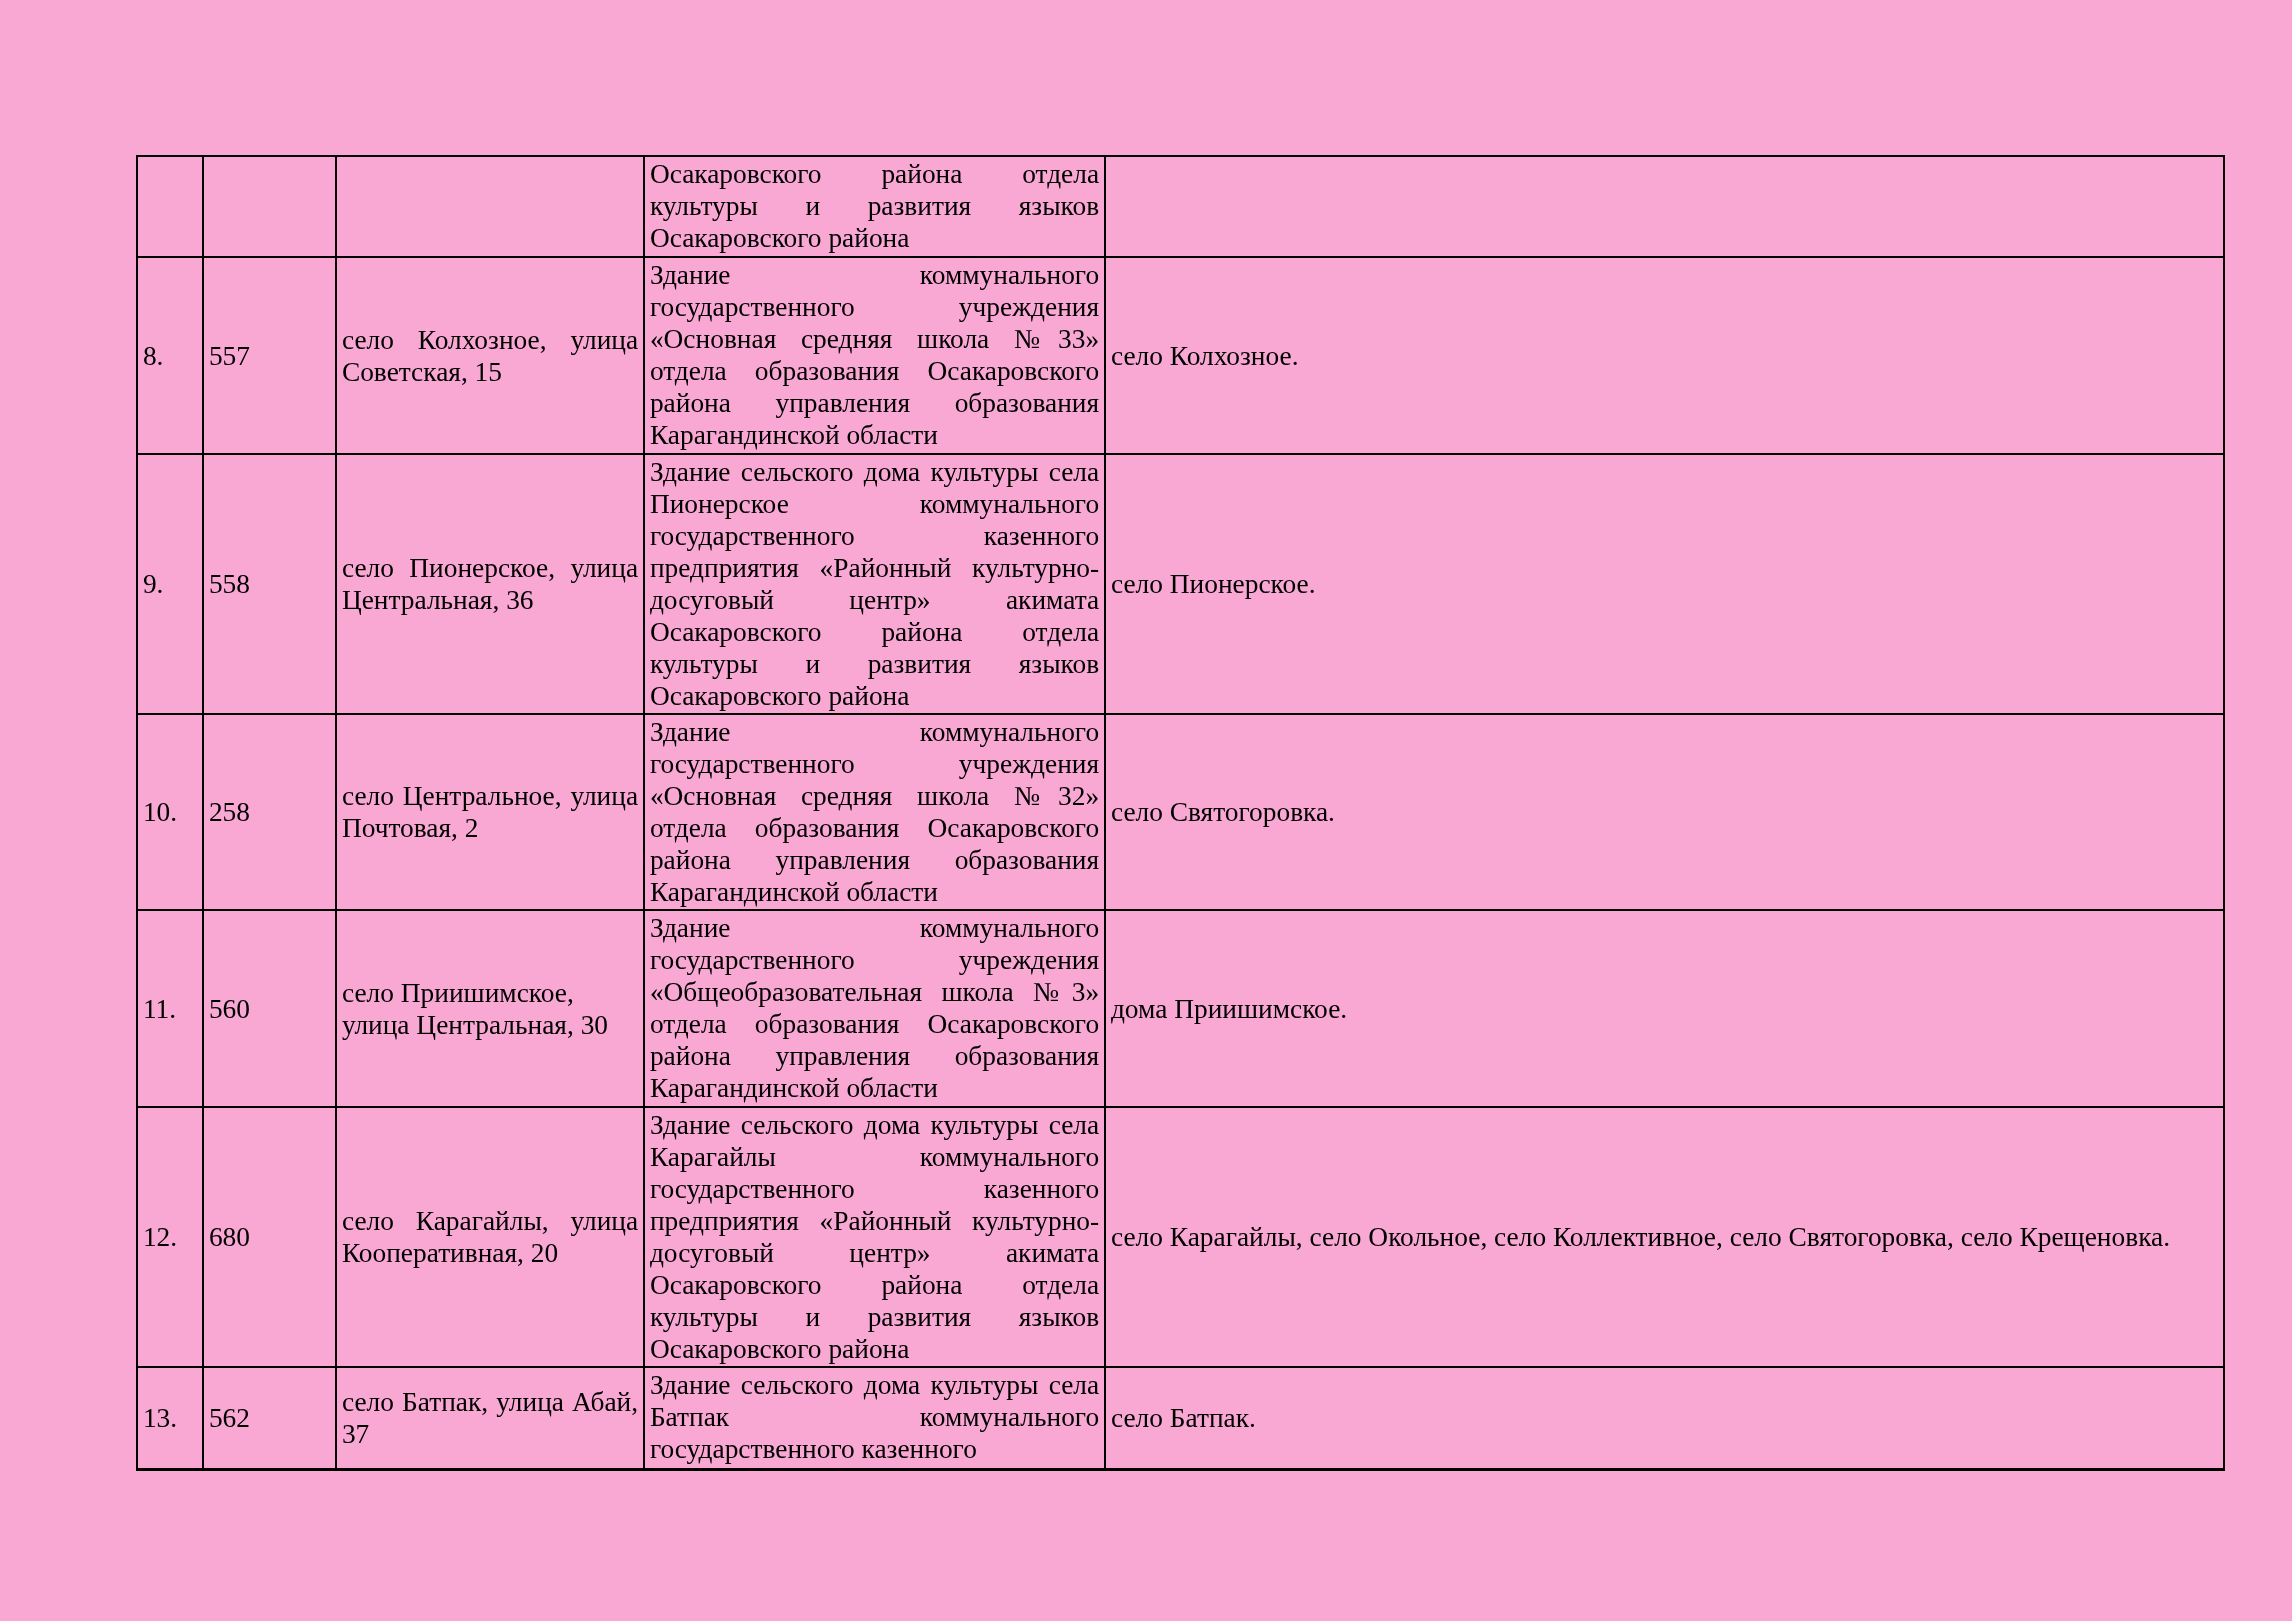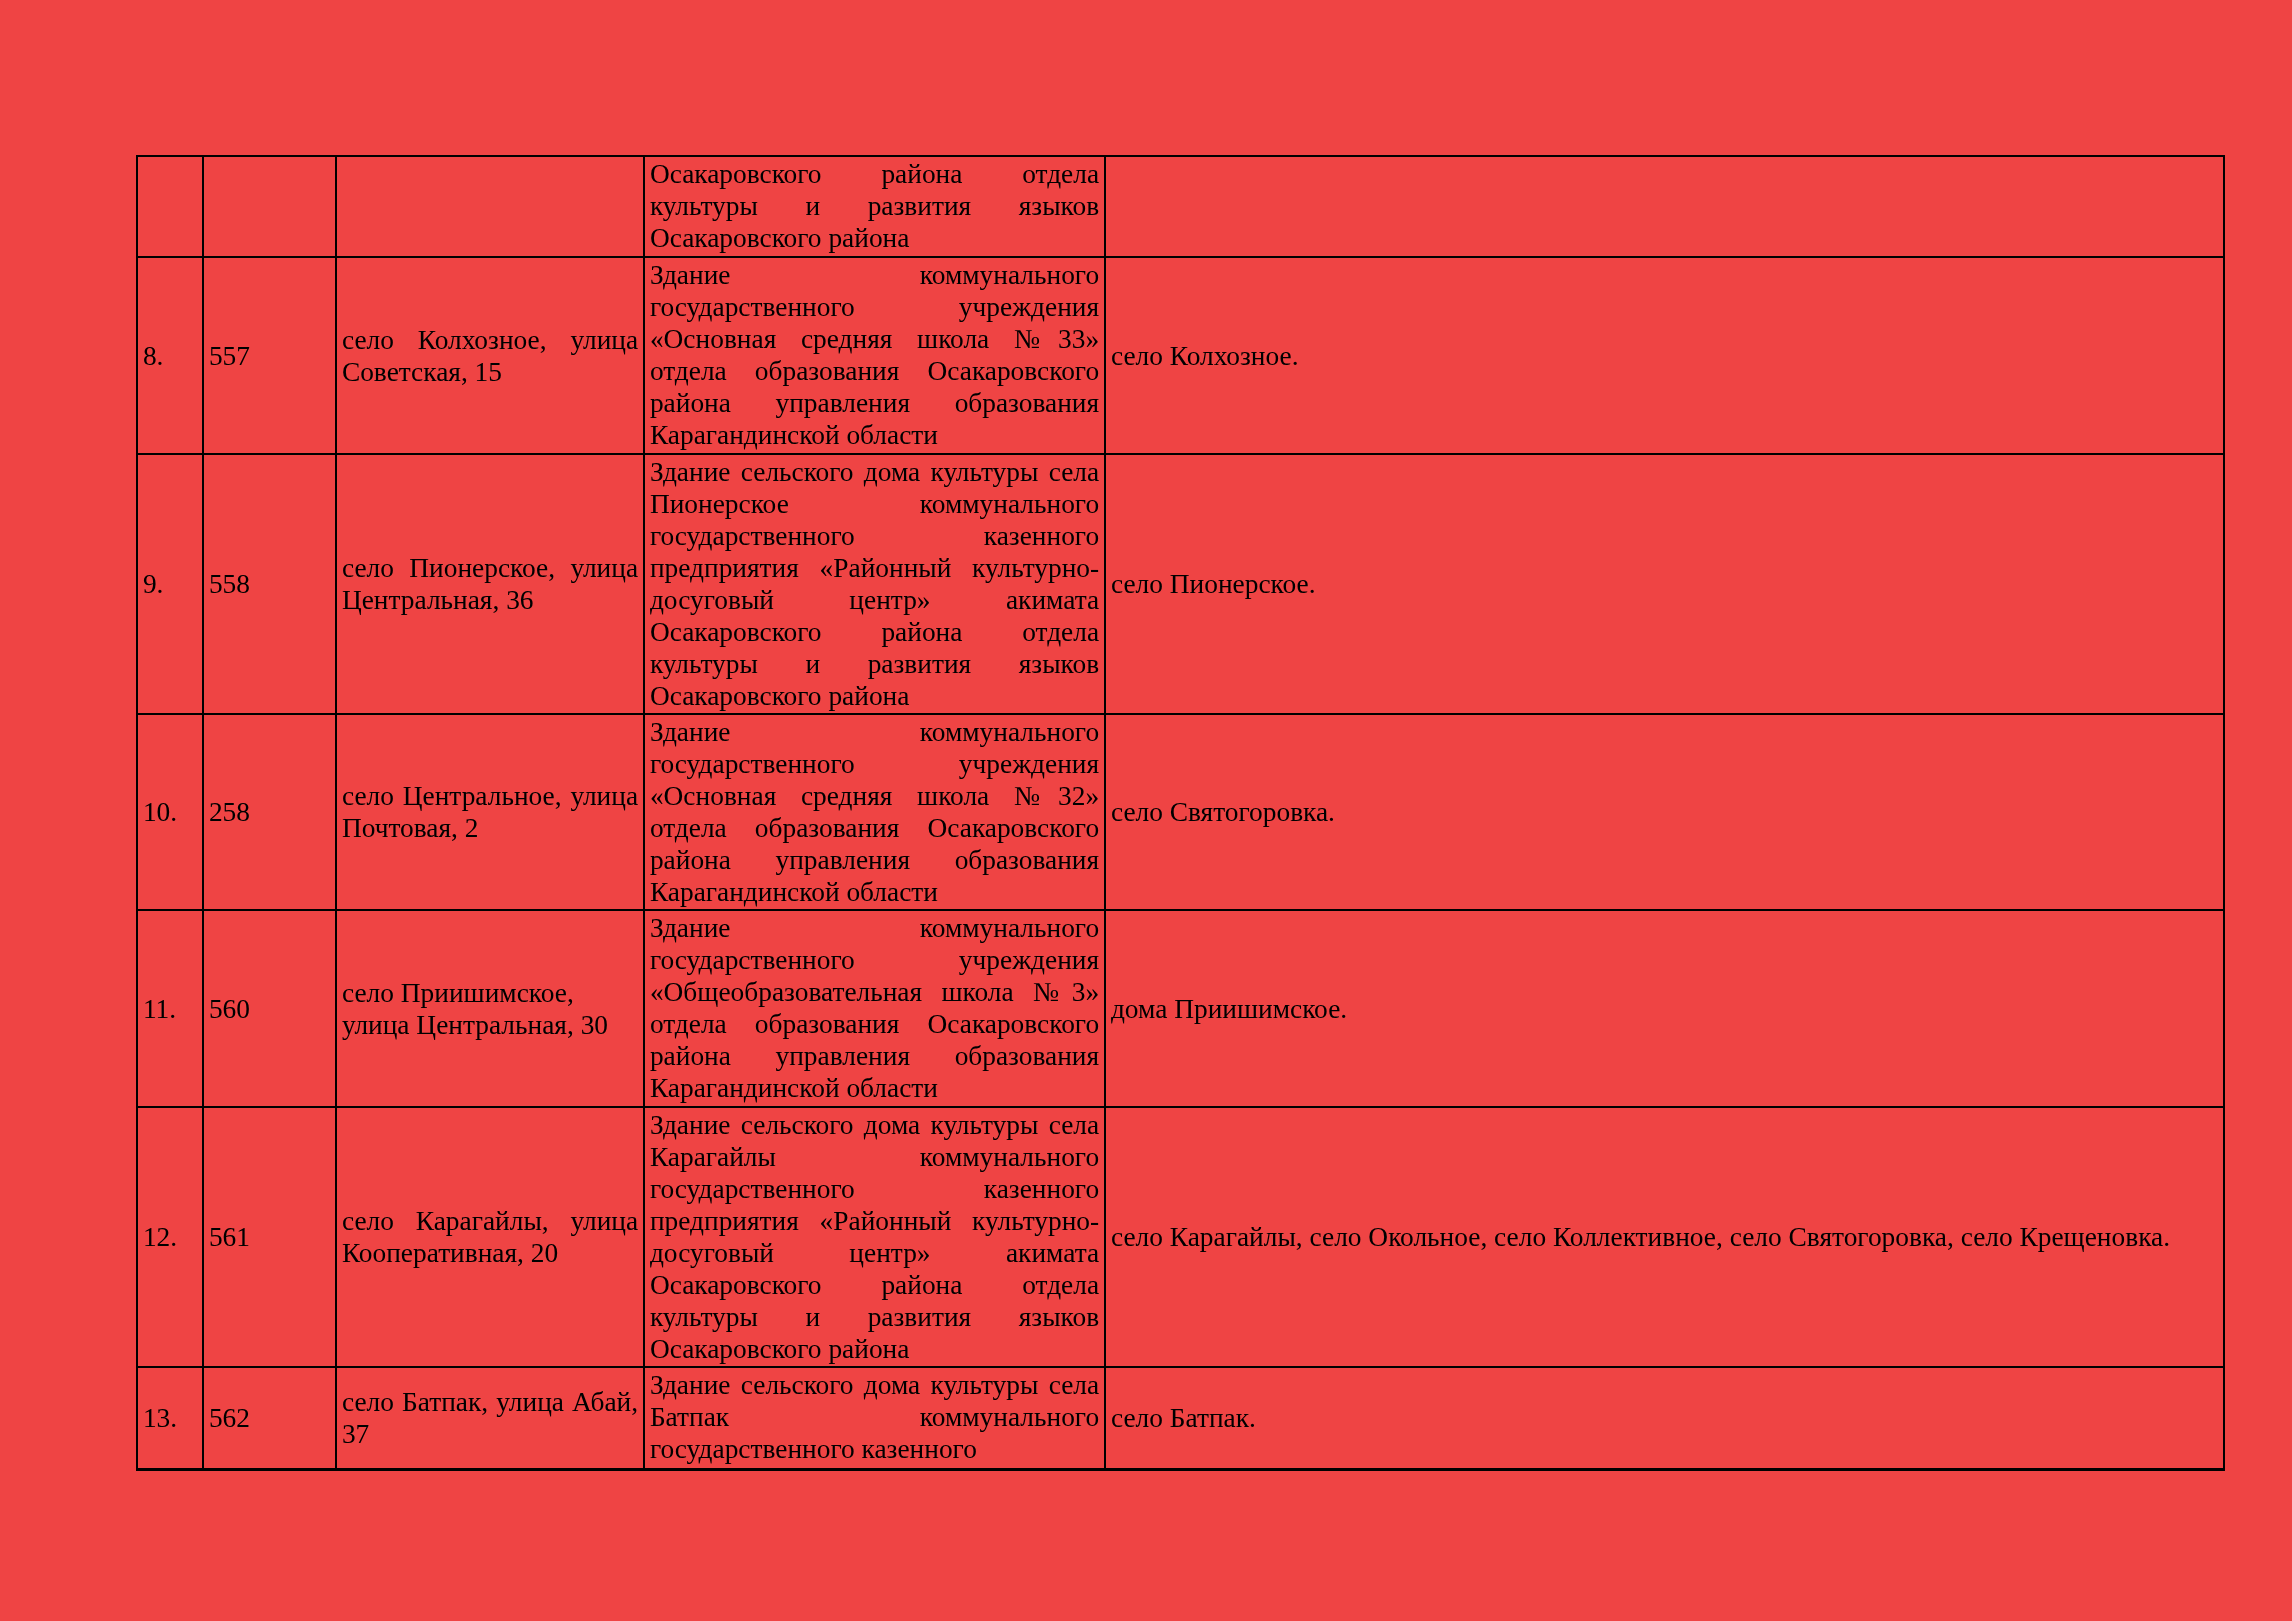--- a/index.html
+++ b/index.html
@@ -3,21 +3,21 @@
 <meta charset="utf-8">
 <style>
   html,body{margin:0;padding:0;}
   body{
     width:2293px;height:1621px;
     background:#ffffff;color:#000000;
     font-family:"Liberation Serif","DejaVu Serif",serif;
     font-size:27.4px;line-height:32px;
     position:relative;overflow:hidden;
   }
-  .page{position:absolute;inset:0;background:#ef4444;}
+  .page{position:absolute;inset:0;background:#f9a8d4;}
   table.doc{
     position:absolute;left:136px;top:155px;
     width:2087px;border-collapse:collapse;table-layout:fixed;
   }
   col.c-num{width:66px;}
   col.c-id{width:133px;}
   col.c-addr{width:308px;}
   col.c-desc{width:461px;}
   col.c-set{width:1119px;}
   td{
@@ -124,21 +124,21 @@
             <span class="line jfull">государственного учреждения</span>
             <span class="line jfull">«Общеобразовательная школа №3»</span>
             <span class="line jfull">отдела образования Осакаровского</span>
             <span class="line jfull">района управления образования</span>
             <span class="line jlast">Карагандинской области</span>
           </td>
           <td><span class="oneline">дома Приишимское.</span></td>
         </tr>
         <tr style="height: 255px;">
           <td>12.</td>
-          <td>561</td>
+          <td>680</td>
           <td>
             <span class="line jfull">село Карагайлы, улица</span>
             <span class="line jlast">Кооперативная, 20</span>
           </td>
           <td class="desc">
             <span class="line jfull">Здание сельского дома культуры села</span>
             <span class="line jfull">Карагайлы коммунального</span>
             <span class="line jfull">государственного казенного</span>
             <span class="line jfull">предприятия «Районный культурно-</span>
             <span class="line jfull">досуговый центр» акимата</span>

